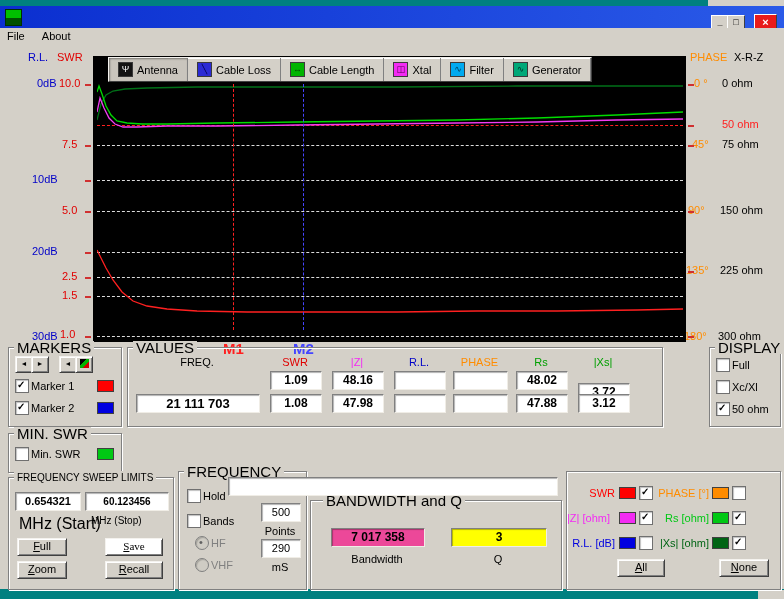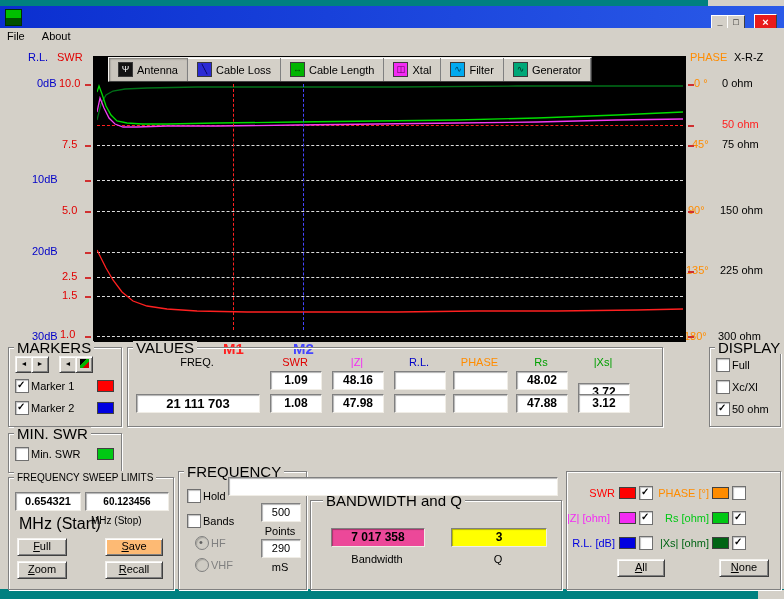--- a/index.html
+++ b/index.html
@@ -226,21 +226,21 @@
   <div class="swatch" style="left: 88px; top: 14px; background: rgb(0, 200, 20);"></div>
 </div>
 
 <div class="group" style="left:8px;top:477px;width:164px;height:111px">
   <span class="legend" style="font-size:10px">FREQUENCY SWEEP LIMITS</span>
   <div class="vbox sunken" style="left:6px;top:14px;width:64px;font-size:11px">0.654321</div>
   <div class="vbox sunken" style="left:76px;top:14px;width:82px;font-size:10px">60.123456</div>
   <span class="lbl" style="left:10px;top:37px;font-size:16px">MHz (Start)</span>
   <span class="lbl" style="left:82px;top:37px;font-size:10px">MHz (Stop)</span>
   <div class="btn u1" style="left:8px;top:60px;width:48px;height:16px"><u>F</u>ull</div>
-  <div class="btn u1" style="left: 96px; top: 60px; width: 56px; height: 16px; background: #fdba74;"><u>S</u>ave</div>
+  <div class="btn u1" style="left: 96px; top: 60px; width: 56px; height: 16px; background: #ffffff; font-family: Liberation Serif, serif;"><u>S</u>ave</div>
   <div class="btn u1" style="left:8px;top:83px;width:48px;height:16px"><u>Z</u>oom</div>
   <div class="btn u1" style="left:96px;top:83px;width:56px;height:16px"><u>R</u>ecall</div>
 </div>
 
 <div class="group" style="left:178px;top:471px;width:127px;height:117px">
   <span class="legend">FREQUENCY</span>
   <div class="cb" style="left:8px;top:17px">
       <span class="ck"></span>
     </div>
   <span class="lbl" style="left:24px;top:18px">Hold</span>

